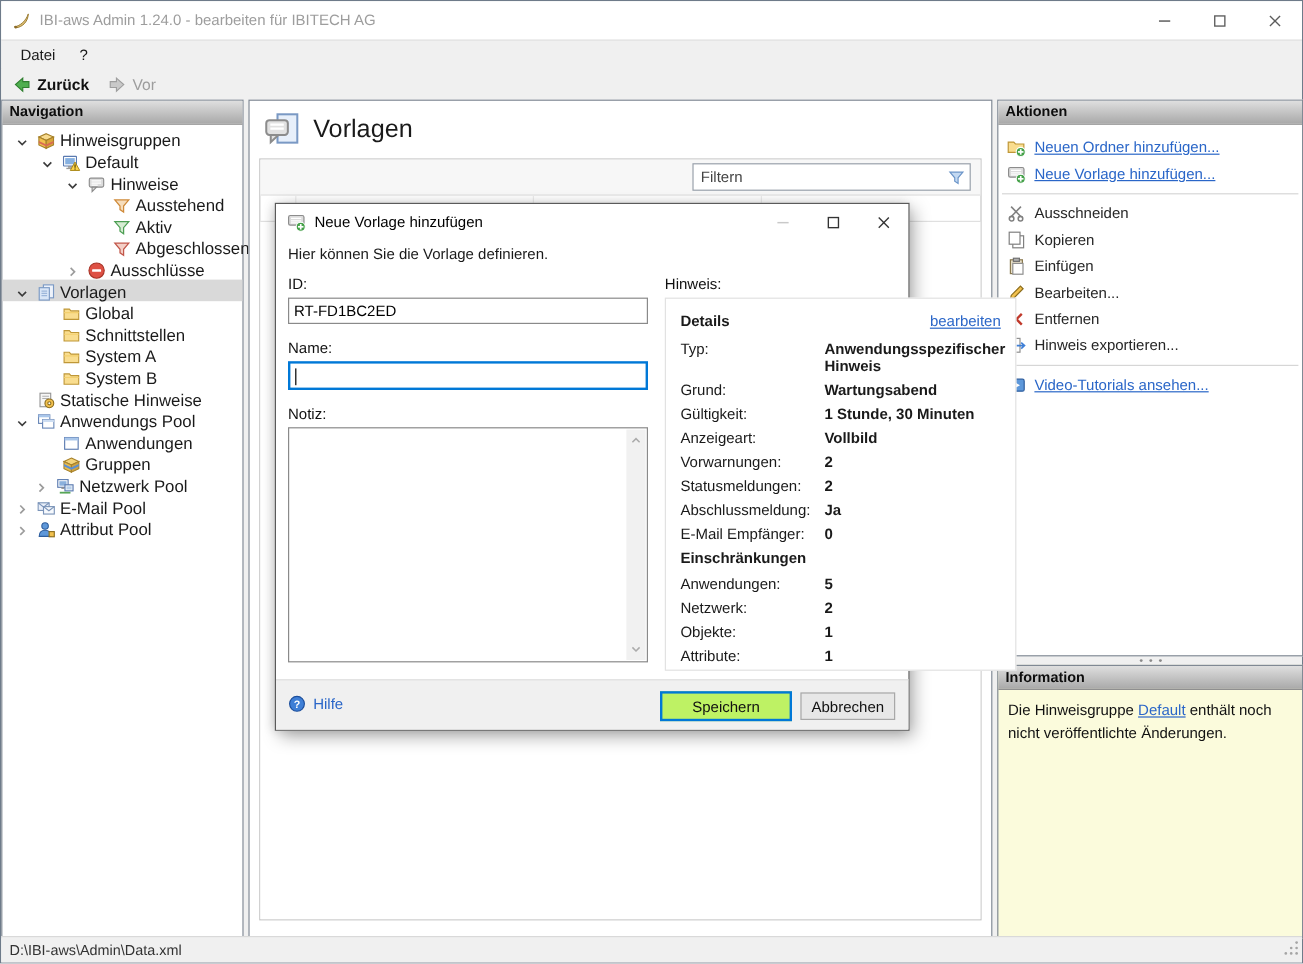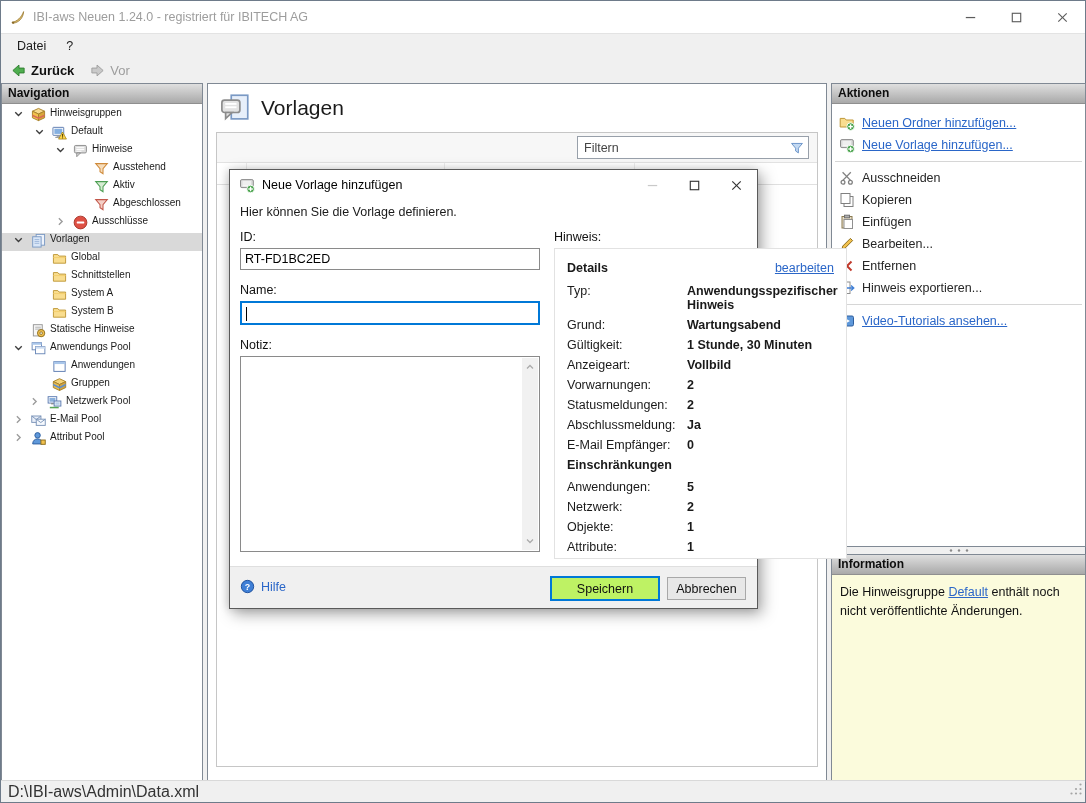--- a/index.html
+++ b/index.html
@@ -27,21 +27,21 @@
   .tool-btn { display:flex; align-items:center; gap:5px; padding:0 5px; font-size:13px; cursor:pointer; }
   .tool-btn .lbl.bold { font-weight:bold; color:#111; }
   .tool-btn.disabled .lbl { color:#9d9d9d; }
 
   
   .panel-header { height:20px; line-height:19px; padding:0 6px; font-weight:bold; font-size:12px; color:#0d0d0d;
     background:linear-gradient(#dfdfdf,#a9a9a9); border-bottom:1px solid #8f8f8f; }
 
   .nav-panel { position:absolute; left:0; top:82px; width:202px; height:699px; background:#fff; border:1px solid #808994; }
   .tree { padding-top:3px; }
-  .tree-row { display:flex; align-items:flex-start; height:18px; font-size:10px; white-space:nowrap; cursor:default; }
+  .tree-row { display:flex; align-items:flex-end; height:18px; font-size:14px; white-space:nowrap; cursor:default; }
   .tree-row.selected { background:#d9d9d9; }
   .tree-row .expander { width:15px; flex:none; display:inline-flex; justify-content:center; }
   .tree-row .icon { margin:0 4px 0 1px; }
   .icon { display:inline-flex; align-items:center; justify-content:center; }
 
   
   .main-panel { position:absolute; left:206px; top:82px; width:620px; height:699px; background:#fff; border:1px solid #808994; }
   .main-head { height:48px; display:flex; align-items:center; gap:11px; padding-left:12px; }
   .page-title { font-size:21px; color:#1a1a1a; }
   .list-card { position:absolute; left:8px; top:48px; right:8px; bottom:14px; border:1px solid #c6c6c6; display:flex; flex-direction:column; background:#fff; }
@@ -66,21 +66,21 @@
   .action-item.link { color:#2a66c8; }
   .action-item.plain { color:#262626; }
   .action-sep { border-top:1px solid #d6d6d6; margin:5px 3px; }
   .splitter-grip { position:absolute; left:830px; top:546px; width:255px; height:7px; display:flex; align-items:center; justify-content:center; cursor:row-resize; }
   .info-panel { position:absolute; left:830px; top:553px; width:255px; height:228px; border:1px solid #808994; background:#fbfbdc; }
   .info-body { padding:8px; font-size:12.5px; line-height:1.5; color:#111; }
   .link { color:#2a66c8; text-decoration:underline; cursor:pointer; }
 
   
   .statusbar { position:absolute; left:0; bottom:0; width:100%; height:22px; background:#f0f0f0; border-top:1px solid #d9d9d9;
-    display:flex; align-items:center; padding-left:7px; font-size:16px; color:#333; }
+    display:flex; align-items:center; padding-left:7px; font-size:12px; color:#333; }
   .grip-corner { position:absolute; right:2px; bottom:2px; }
 
   
   .dialog { position:absolute; left:228px; top:168px; width:529px; height:440px; background:#fff; border:1px solid #5a5a5a;
     box-shadow:4px 5px 14px rgba(0,0,0,.35), -2px 0 8px rgba(0,0,0,.12); z-index:40; }
   .dlg-titlebar { height:30px; display:flex; align-items:center; padding-left:9px; gap:7px; }
   .dlg-title { font-size:12.5px; color:#000; }
   .dlg-controls { margin-left:auto; display:flex; height:30px; }
   .dlg-btn { width:42px; display:flex; align-items:center; justify-content:center; color:#333; cursor:pointer; }
   .dlg-btn.disabled { color:#c9c9c9; cursor:default; }
@@ -113,21 +113,21 @@
 
 <div class="app">
 
   <div class="titlebar">
     <span class="icon">
         <svg width="16" height="16" viewBox="0 0 16 16">
           <path d="M2.2 13.4 C7 12.4 11.4 8.6 13.6 2.6 C13.2 9.4 8.6 13.6 3.2 14.2 Z" fill="#dbbd72" stroke="#9a7a30" stroke-width="0.8"></path>
           <circle cx="3" cy="13.6" r="1.2" fill="#8a6a28"></circle>
         </svg>
       </span>
-    <span class="title">IBI-aws Neuen 1.24.0 - registriert für IBITECH AG</span>
+    <span class="title">IBI-aws Admin 1.24.0 - bearbeiten für IBITECH AG</span>
     <div class="win-controls">
       <div class="win-btn">
           <span class="icon">
             <svg width="15" height="15" viewBox="0 0 16 16">
               <rect x="3" y="7.4" width="10" height="1.3" fill="currentColor"></rect>
             </svg>
           </span>
         </div>
       <div class="win-btn">
           <span class="icon">

